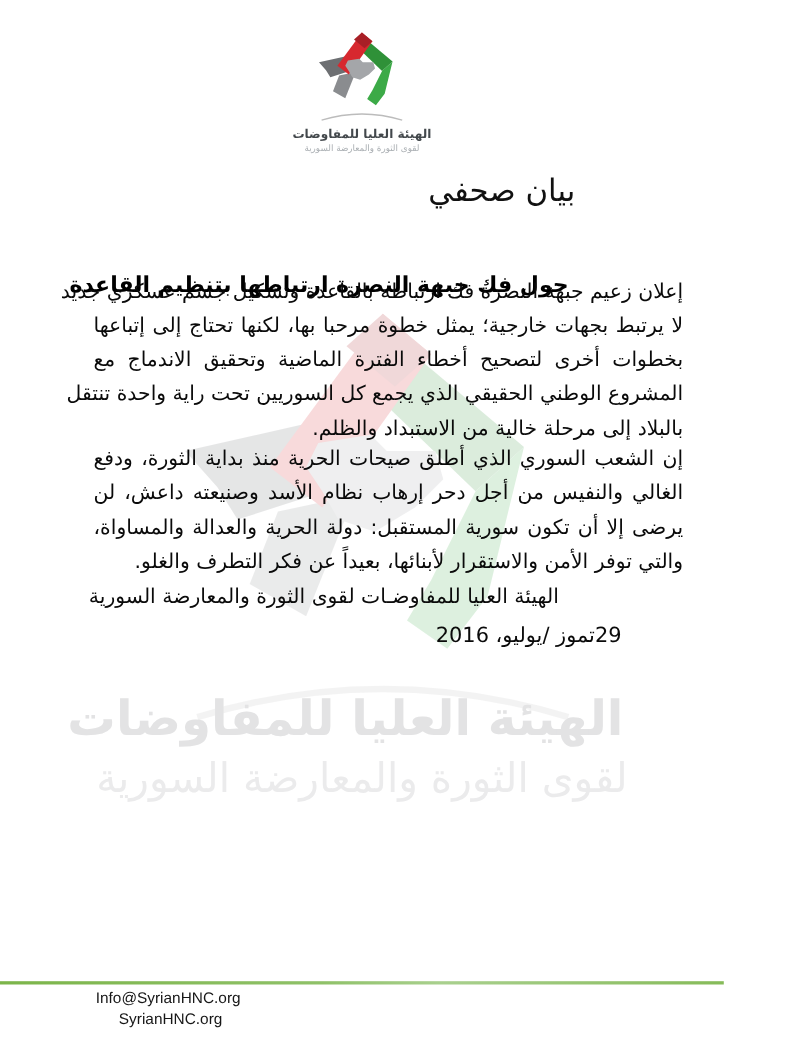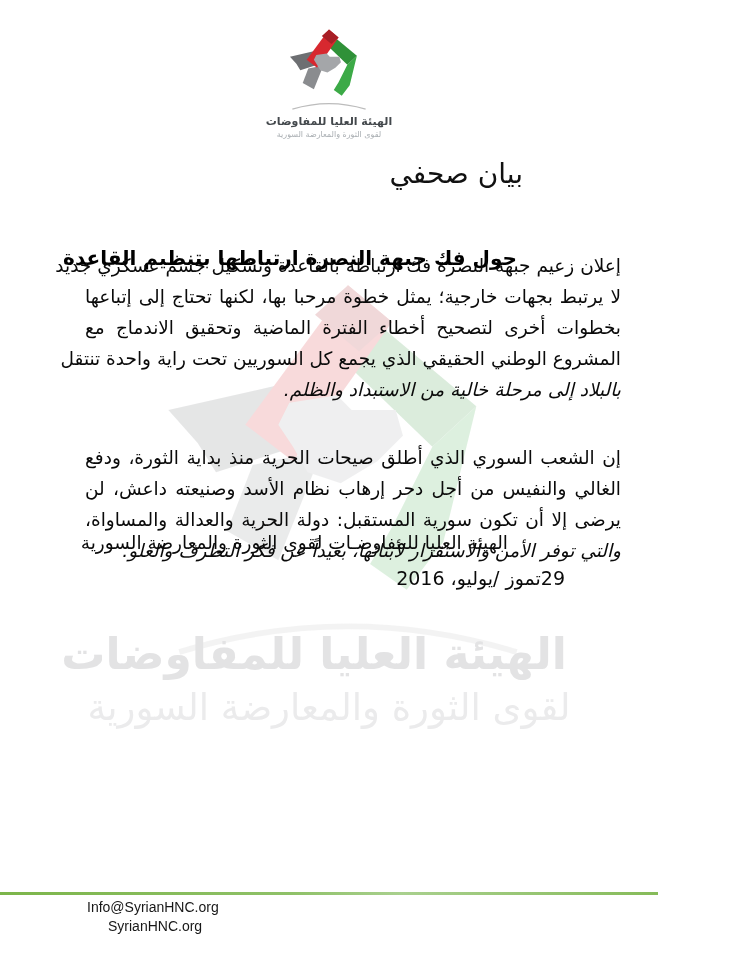--- a/index.html
+++ b/index.html
@@ -20,23 +20,23 @@
   .wm-text2 { position:absolute; top:686px; left:0; right:0; text-align:center;
               font-size:37px; font-weight:normal; color:#ebebec; direction:rtl; z-index:0; }
 
   
   .doc-type { position:absolute; top:157px; right:135px; font-size:28px; color:#111; direction:rtl; z-index:2; }
   .doc-title { position:absolute; top:198px; left:0; width:580px; text-align:center;
                font-size:20px; font-weight:bold; color:#000; direction:rtl; z-index:2;margin-top:48px; }
   .para { position:absolute; left:85px; width:536px; direction:rtl; font-size:18.5px;
           color:#0a0a0a; z-index:2; }
   .para .body-line { height:31px; line-height:31px; text-align:justify; text-align-last:justify; white-space:nowrap; }
-  .para .body-line.last { text-align-last:right;font-style:italic; }
+  .para .body-line.last { text-align-last:right; }
   #para1 { top:250px; }
-  #para2 { top:402px;margin-top:40px; }
+  #para2 { top:402px; }
   .sig  { position:absolute; top:532px; right:150px; font-size:18.5px; color:#0a0a0a; direction:rtl; z-index:2; white-space:nowrap; }
   .date { position:absolute; top:567px; right:93px;  font-size:19px;  color:#0a0a0a; direction:rtl; z-index:2; white-space:nowrap; }
 
   
   .footer-line { position:absolute; top:892px; left:0; width:730px; height:3px; z-index:2;
                  background:linear-gradient(to right,#7cb54a 0%, #8fc168 40%, #a9d08e 55%, #7cb54a 100%); }
   .footer-email, .footer-web {
     position:absolute; left:87px; font-family:"Liberation Sans", sans-serif;
     font-size:14px; color:#171717; z-index:2; }
   .footer-email { top:899px; }

